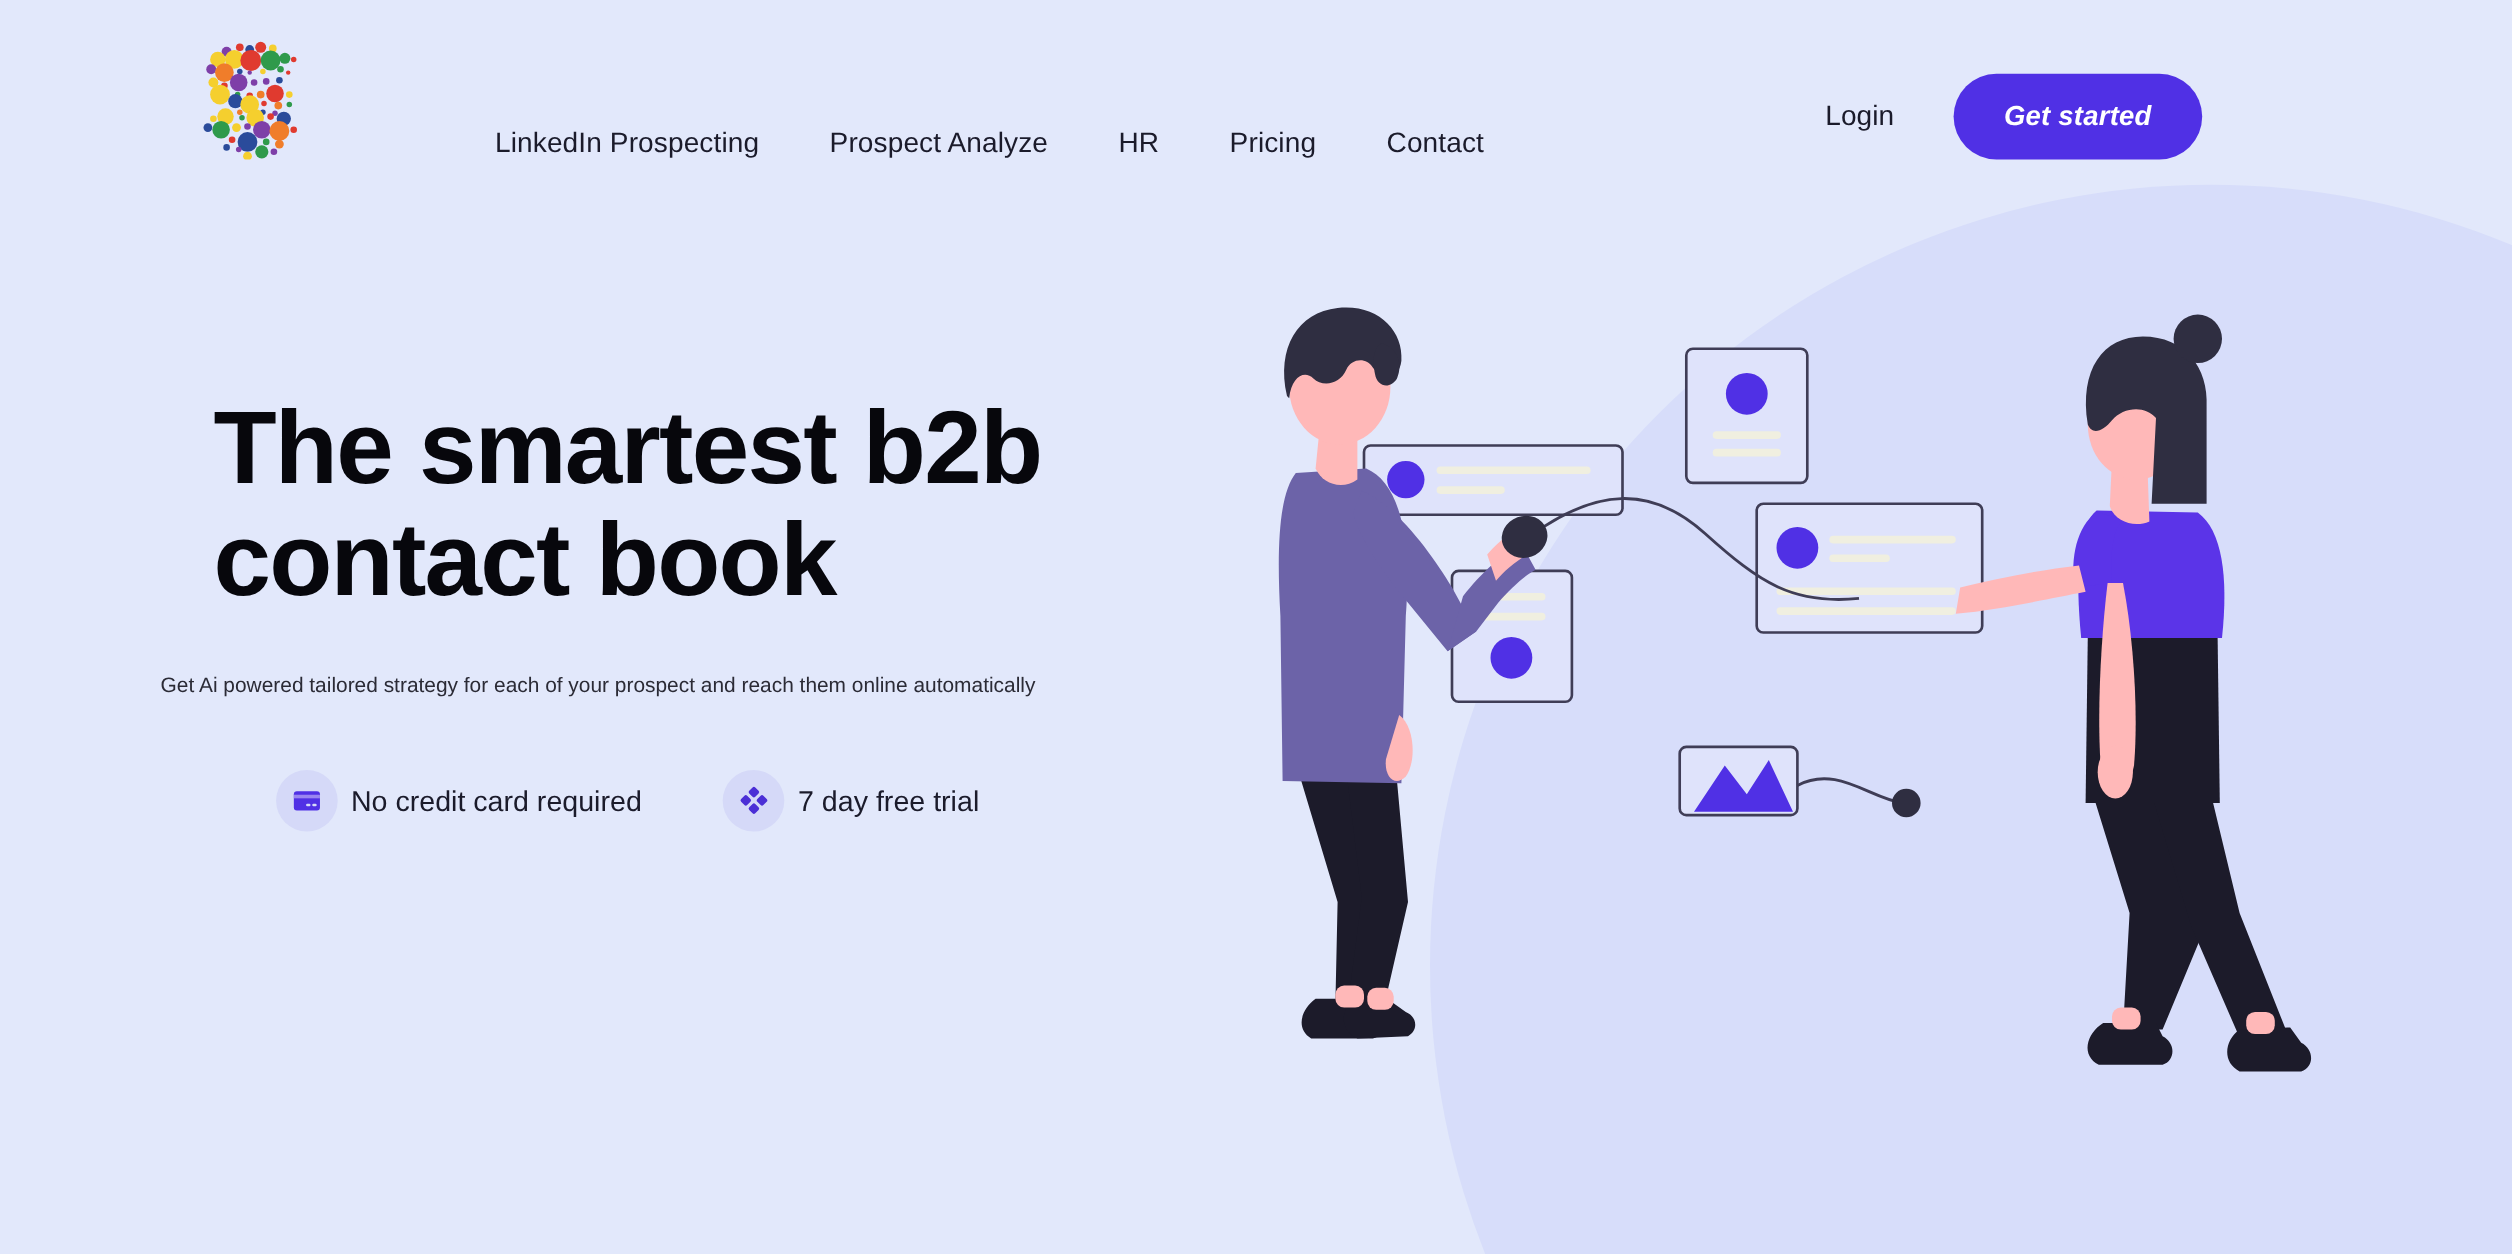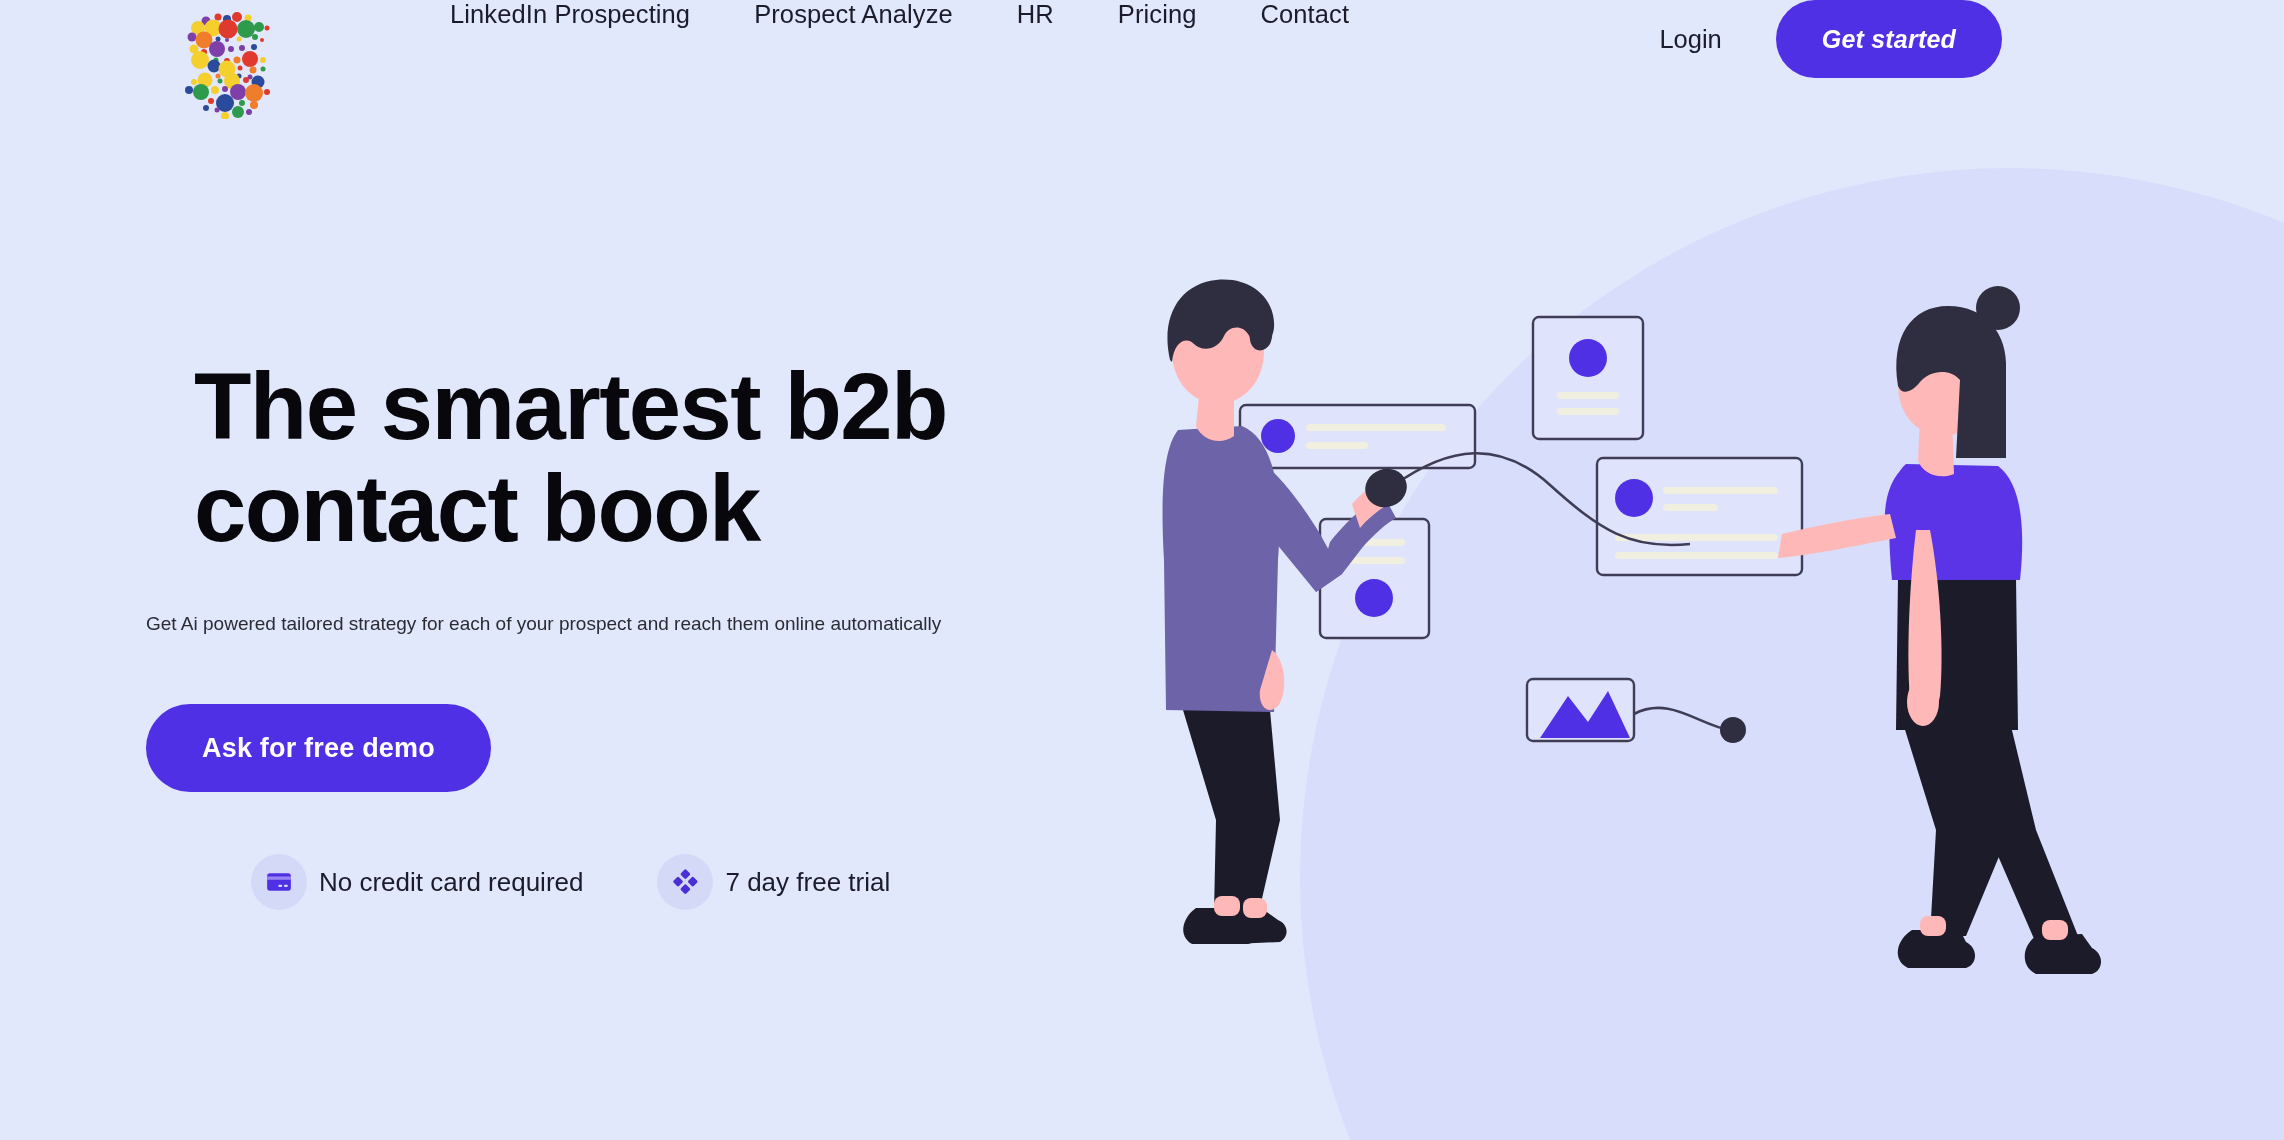--- a/index.html
+++ b/index.html
@@ -23,21 +23,21 @@
     left:1300px; top:168px;
     width:1420px; height:1420px;
     border-radius:50%;
     background:#d7ddfa;
   }
 
   
   .header {
     position:absolute; top:0; left:0;
     width:2114px; height:145px;
-    display:flex; align-items:flex-start;
+    display:flex; align-items:flex-end;
     padding:0 112px 0 170px;
     z-index:30;
   }
   .logo { width:105px; height:115px; flex:none; margin-top:4px; }
 
   .nav {
     display:flex; align-items:center;
     gap:0px;
     margin-left:175px;
   }
@@ -224,21 +224,20 @@
   </div>
 
   <div class="hero-left">
     <h1 class="hero-title">
       <span>The smartest b2b</span><br>
       <span>contact book</span>
     </h1>
 
     <p class="hero-sub">Get Ai powered tailored strategy for each of your prospect and reach them online automatically</p>
 
-    <button class="btn-demo">Ask for free demo</button>
 
     <div class="badges">
 
       <div class="badge">
         <span class="badge-icon">
           <svg width="30" height="30" viewBox="0 0 24 24">
             <rect x="2.5" y="5" width="19" height="14" rx="2.2" fill="#5030e5"></rect>
             <rect x="2.5" y="7.6" width="19" height="2.6" fill="#9a86f0"></rect>
             <rect x="11.4" y="14.2" width="3.2" height="1.7" rx="0.85" fill="#d5d9f8"></rect>
             <rect x="15.9" y="14.2" width="3.2" height="1.7" rx="0.85" fill="#d5d9f8"></rect>

